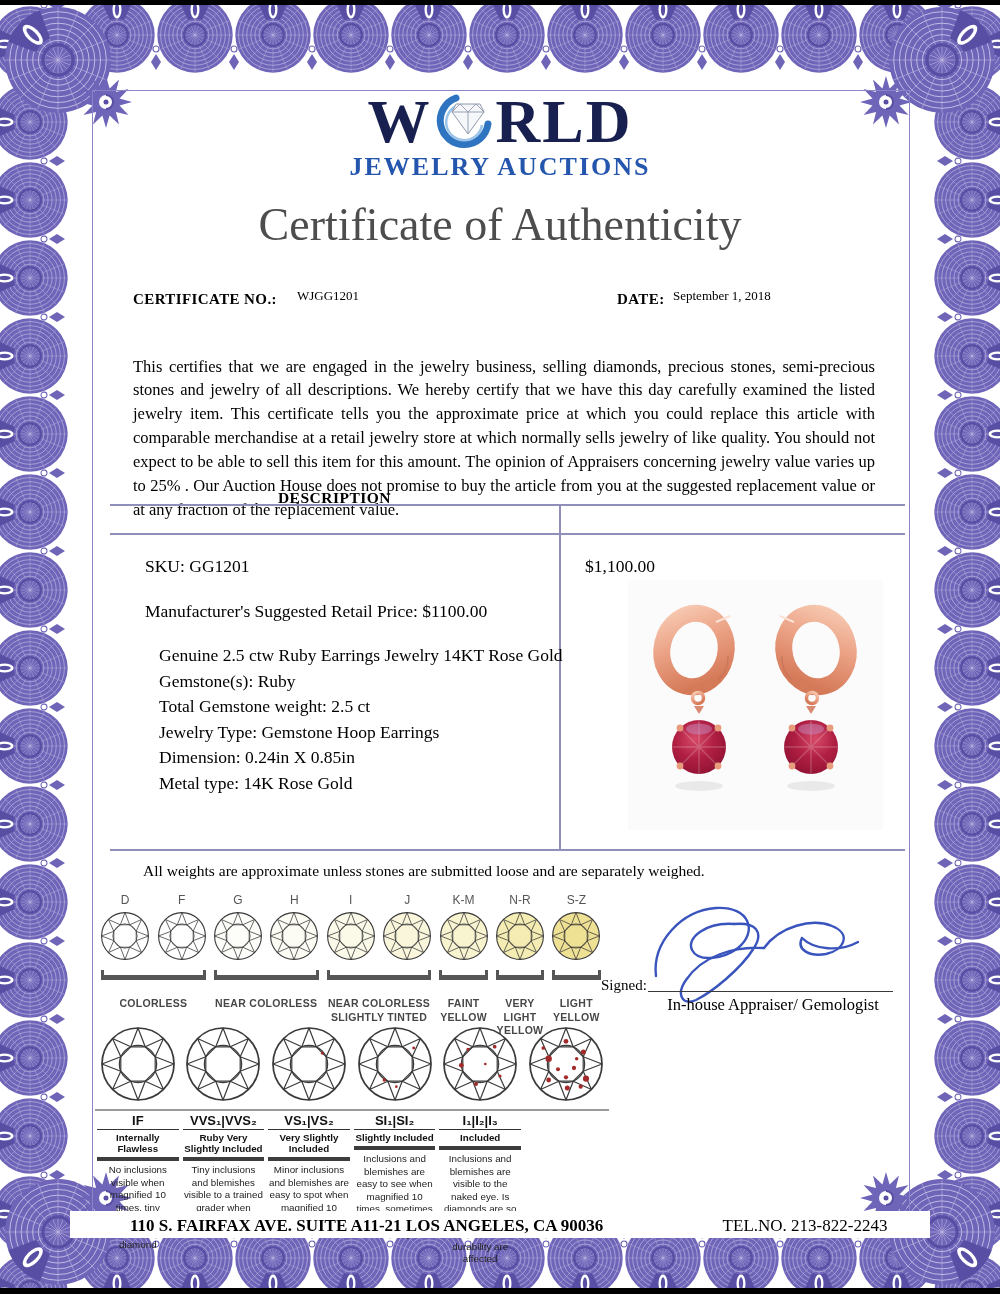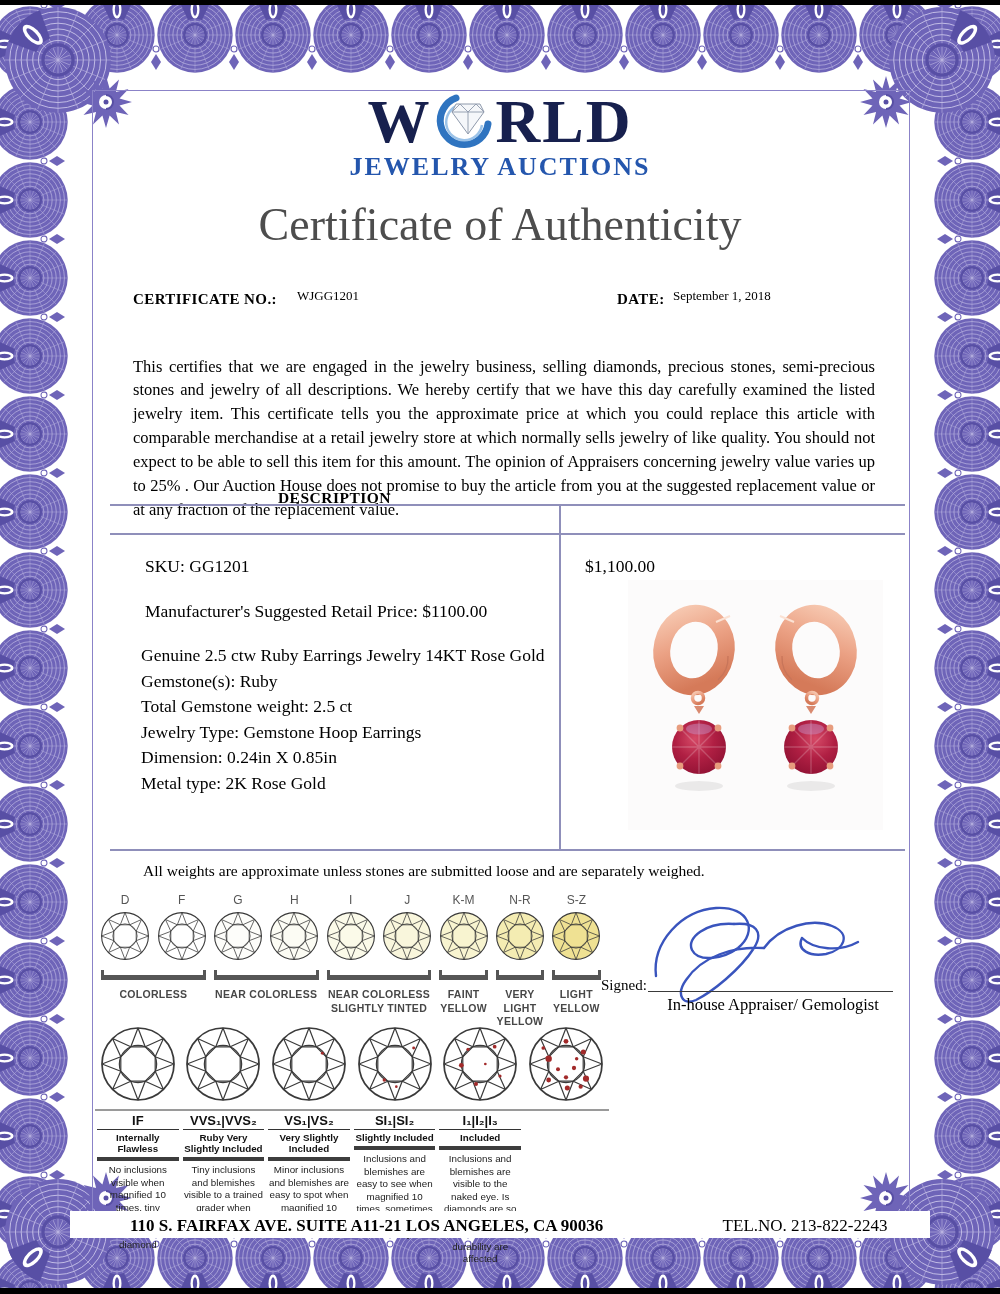--- a/index.html
+++ b/index.html
@@ -32,21 +32,21 @@
   
   #color-chart{position:absolute;left:97px;top:893px;width:508px;font-family:"Liberation Sans",sans-serif}
   .cc-letters{display:flex;margin-bottom:3px}
   .cc-letters div{width:56.4px;text-align:center;font-size:12px;color:#555}
   .cc-diamonds{display:flex}
   .cc-diamonds div{width:56.4px;text-align:center}
   .cc-bars{display:flex;margin-top:9px}
   .cc-bar{position:relative;height:5px;background:#565656;margin:0 4px}
   .cc-bar:before,.cc-bar:after{content:"";position:absolute;top:-5px;width:3px;height:10px;background:#565656}
   .cc-bar:before{left:0}.cc-bar:after{right:0}
-  .cc-labels{display:flex;margin-top:8px}
+  .cc-labels{display:flex;margin-top:17px}
   .cc-labels div{font-size:10.5px;font-weight:bold;color:#474747;text-align:center;line-height:1.3;letter-spacing:.3px}
   
   #clarity-chart{position:absolute;left:95px;top:1024px;width:514px;font-family:"Liberation Sans",sans-serif}
   .cl-diamonds{display:flex;border-bottom:2px solid #9a9a9a;padding-bottom:1px}
   .cl-diamonds div{width:85.6px;text-align:center}
   .cl-cols{display:flex}
   .cl-col{width:85.6px;padding:0 2px;box-sizing:border-box;text-align:center}
   .cl-grade{font-weight:bold;font-size:13px;color:#111;padding:2px 0 1px;border-bottom:1.5px solid #333}
   .cl-name{font-weight:bold;font-size:9.8px;color:#111;padding:2px 0 3px}
   .cl-bar{height:4px;background:#3d3d3d;margin-bottom:3px}
@@ -320,27 +320,27 @@
   <p class="paragraph">This certifies that we are engaged in the jewelry business, selling diamonds, precious stones, semi-precious stones and jewelry of all descriptions.  We hereby certify that we have this day carefully examined the listed jewelry item.  This certificate tells you the approximate price at which you could replace this article with comparable merchandise at a retail jewelry store at which normally sells jewelry of like quality.  You should not expect to be able to sell this item for this amount.  The opinion of Appraisers concerning jewelry value varies up to 25% .   Our Auction House does not promise to buy the article from you at the suggested replacement value or at any fraction of the replacement value.</p>
 
   <div class="hline" style="left:110px;top:504px;width:795px"></div>
   <div class="hline" style="left:110px;top:533px;width:795px"></div>
   <div class="hline" style="left:110px;top:849px;width:795px"></div>
   <div class="vline" style="left:559px;top:504px;height:345px"></div>
   <div class="th" style="left:110px;top:489px;width:449px">DESCRIPTION</div>
 
   <div class="cell-text" style="left:145px;top:556px">SKU: GG1201</div>
   <div class="cell-text" style="left:145px;top:601px">Manufacturer's Suggested Retail Price: $1100.00</div>
-  <div class="cell-text details" style="left:141px;top:643px;width:420px">
+  <div class="cell-text details" style="left:159px;top:643px;width:420px">
     <div>Genuine 2.5 ctw Ruby Earrings Jewelry 14KT Rose Gold</div>
     <div>Gemstone(s): Ruby</div>
     <div>Total Gemstone weight: 2.5 ct</div>
     <div>Jewelry Type: Gemstone Hoop Earrings</div>
     <div>Dimension: 0.24in X 0.85in</div>
-    <div>Metal type: 2K Rose Gold</div>
+    <div>Metal type: 14K Rose Gold</div>
   </div>
   <div class="cell-text" style="left:585px;top:556px">$1,100.00</div>
 
   <svg class="abs" style="left:628px;top:580px" width="255" height="250" viewBox="0 0 255 250">
     <defs>
       <linearGradient id="rose" x1="0" y1="0" x2="0.6" y2="1">
         <stop offset="0" stop-color="#f8cdb6"></stop>
           <stop offset="0.5" stop-color="#eba184"></stop>
         <stop offset="1" stop-color="#d57a59"></stop>
       </linearGradient>

